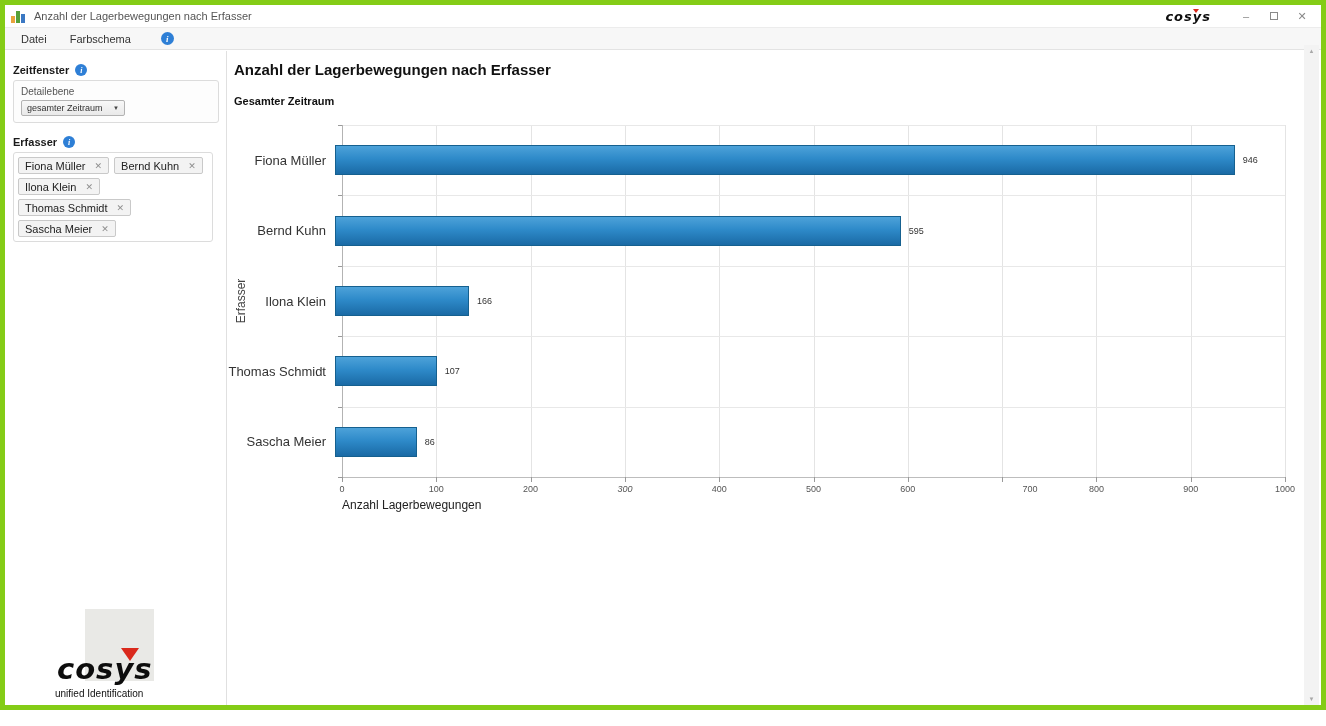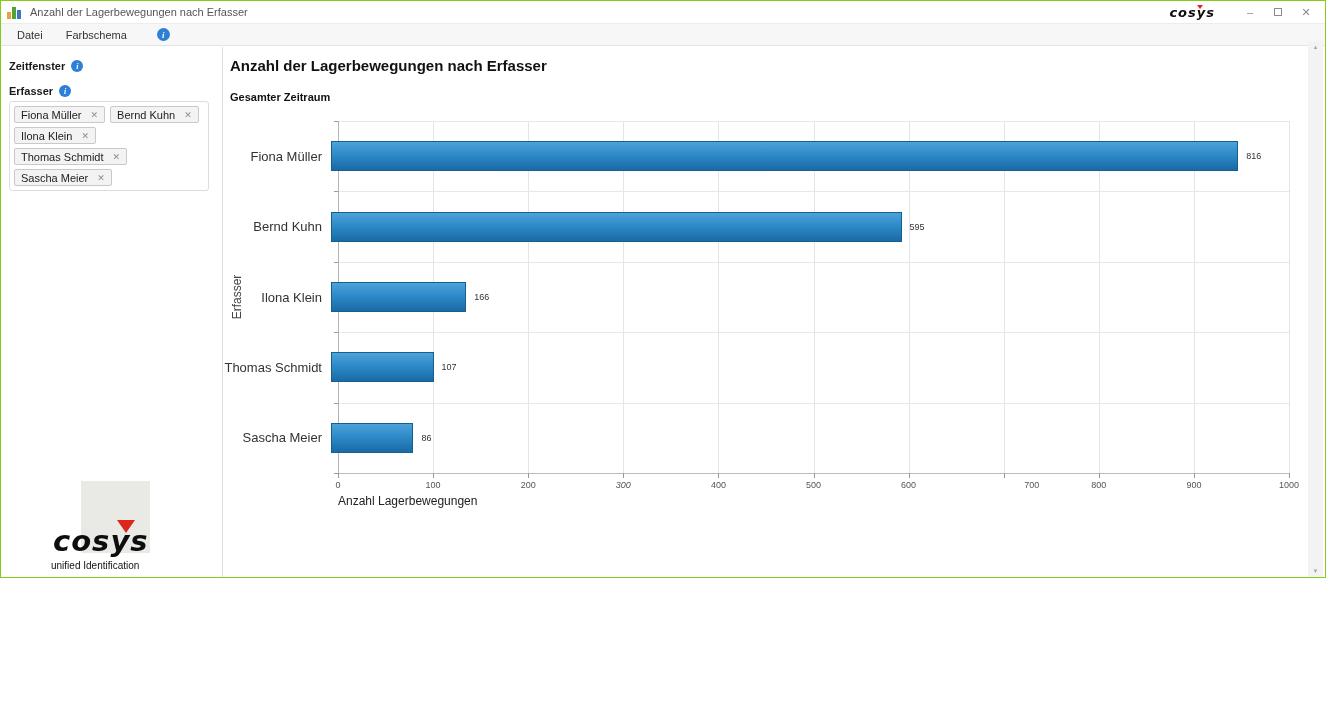--- a/index.html
+++ b/index.html
@@ -1,18 +1,18 @@
 <!DOCTYPE html>
 <html><head>
 <meta charset="utf-8">
 <style>
   * { margin:0; padding:0; box-sizing:border-box; }
   html,body { width:1326px; height:726px; overflow:hidden; }
   body { font-family:"Liberation Sans", sans-serif; background:#fff; }
-  .window { position:relative; width:1326px; height:578px; background:#fff; border:1px solid #84cc16; }
+  .window { position:relative; width:1326px; height:710px; background:#fff; border:5px solid #84cc16; }
 
   
   .titlebar { height:22px; display:flex; align-items:center; padding:0 8px 0 6px; background:#fff; }
   .app-icon { display:flex; align-items:flex-end; gap:1px; height:13px; width:15px; }
   .app-icon span { width:4px; display:block; }
   .app-icon .b1 { height:7px;  background:#e8a33d; }
   .app-icon .b2 { height:12px; background:#56a038; }
   .app-icon .b3 { height:9px;  background:#3b78c3; }
   .titlebar-title { font-size:11px; color:#555; margin-left:8px; }
   .titlebar-right { margin-left:auto; display:flex; align-items:center; }
@@ -104,20 +104,27 @@
     <span class="menu-item">Farbschema</span>
     <span class="info-badge">i</span>
   </div>
 
   <div class="content">
 
     <div class="sidebar">
       <div class="section-label">
         <span>Zeitfenster</span>
         <span class="info-badge">i</span>
+      </div>
+      <div class="panel-box">
+        <div class="mini-label">Detailebene</div>
+        <div class="dropdown">
+          <span>gesamter Zeitraum</span>
+          <span class="arrow">▼</span>
+        </div>
       </div>
       <div class="section-label">
         <span>Erfasser</span>
         <span class="info-badge">i</span>
       </div>
       <div class="chips-box">
           <span class="chip">
             <span>Fiona Müller</span>
             <span class="chip-x">✕</span>
           </span>
@@ -176,21 +183,21 @@
             <div class="ytick" style="top: 80%;"></div>
             <div class="hline axis-bottom" style="top: 100%;"></div>
             <div class="ytick" style="top: 100%;"></div>
             <div class="yaxis-line"></div>
           </div>
         <div class="chart-rows">
             <div class="chart-row">
               <div class="cat-label">Fiona Müller</div>
               <div class="bar-track">
                 <div class="bar" style="width: 94.6%; background: linear-gradient(rgb(77, 162, 217) 0%, rgb(46, 138, 201) 45%, rgb(26, 106, 165) 100%); border-color: rgb(21, 96, 143);"></div>
-                <span class="bar-value" style="left: calc(94.6% + 9px);">816</span>
+                <span class="bar-value" style="left: calc(94.6% + 9px);">946</span>
               </div>
             </div>
             <div class="chart-row">
               <div class="cat-label">Bernd Kuhn</div>
               <div class="bar-track">
                 <div class="bar" style="width: 59.5%; background: linear-gradient(rgb(77, 162, 217) 0%, rgb(46, 138, 201) 45%, rgb(26, 106, 165) 100%); border-color: rgb(21, 96, 143);"></div>
                 <span class="bar-value" style="left: calc(59.5% + 9px);">595</span>
               </div>
             </div>
             <div class="chart-row">

